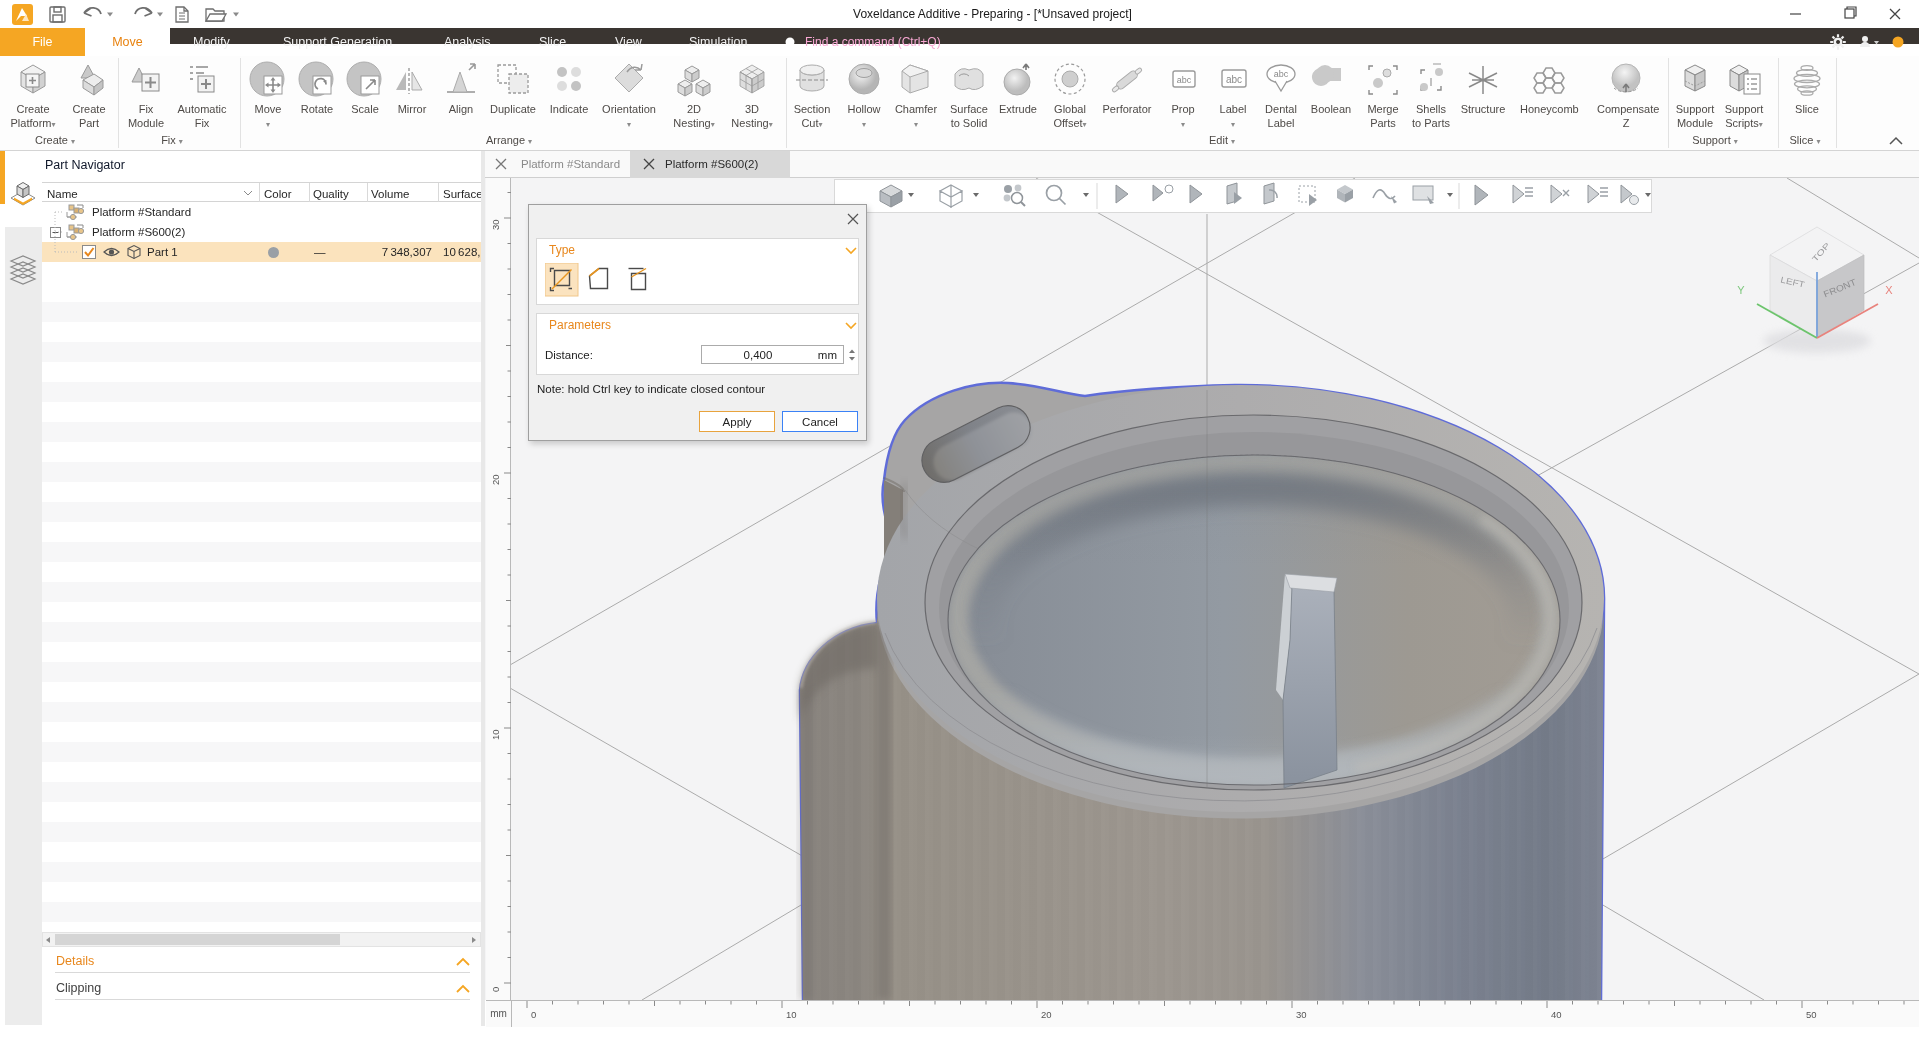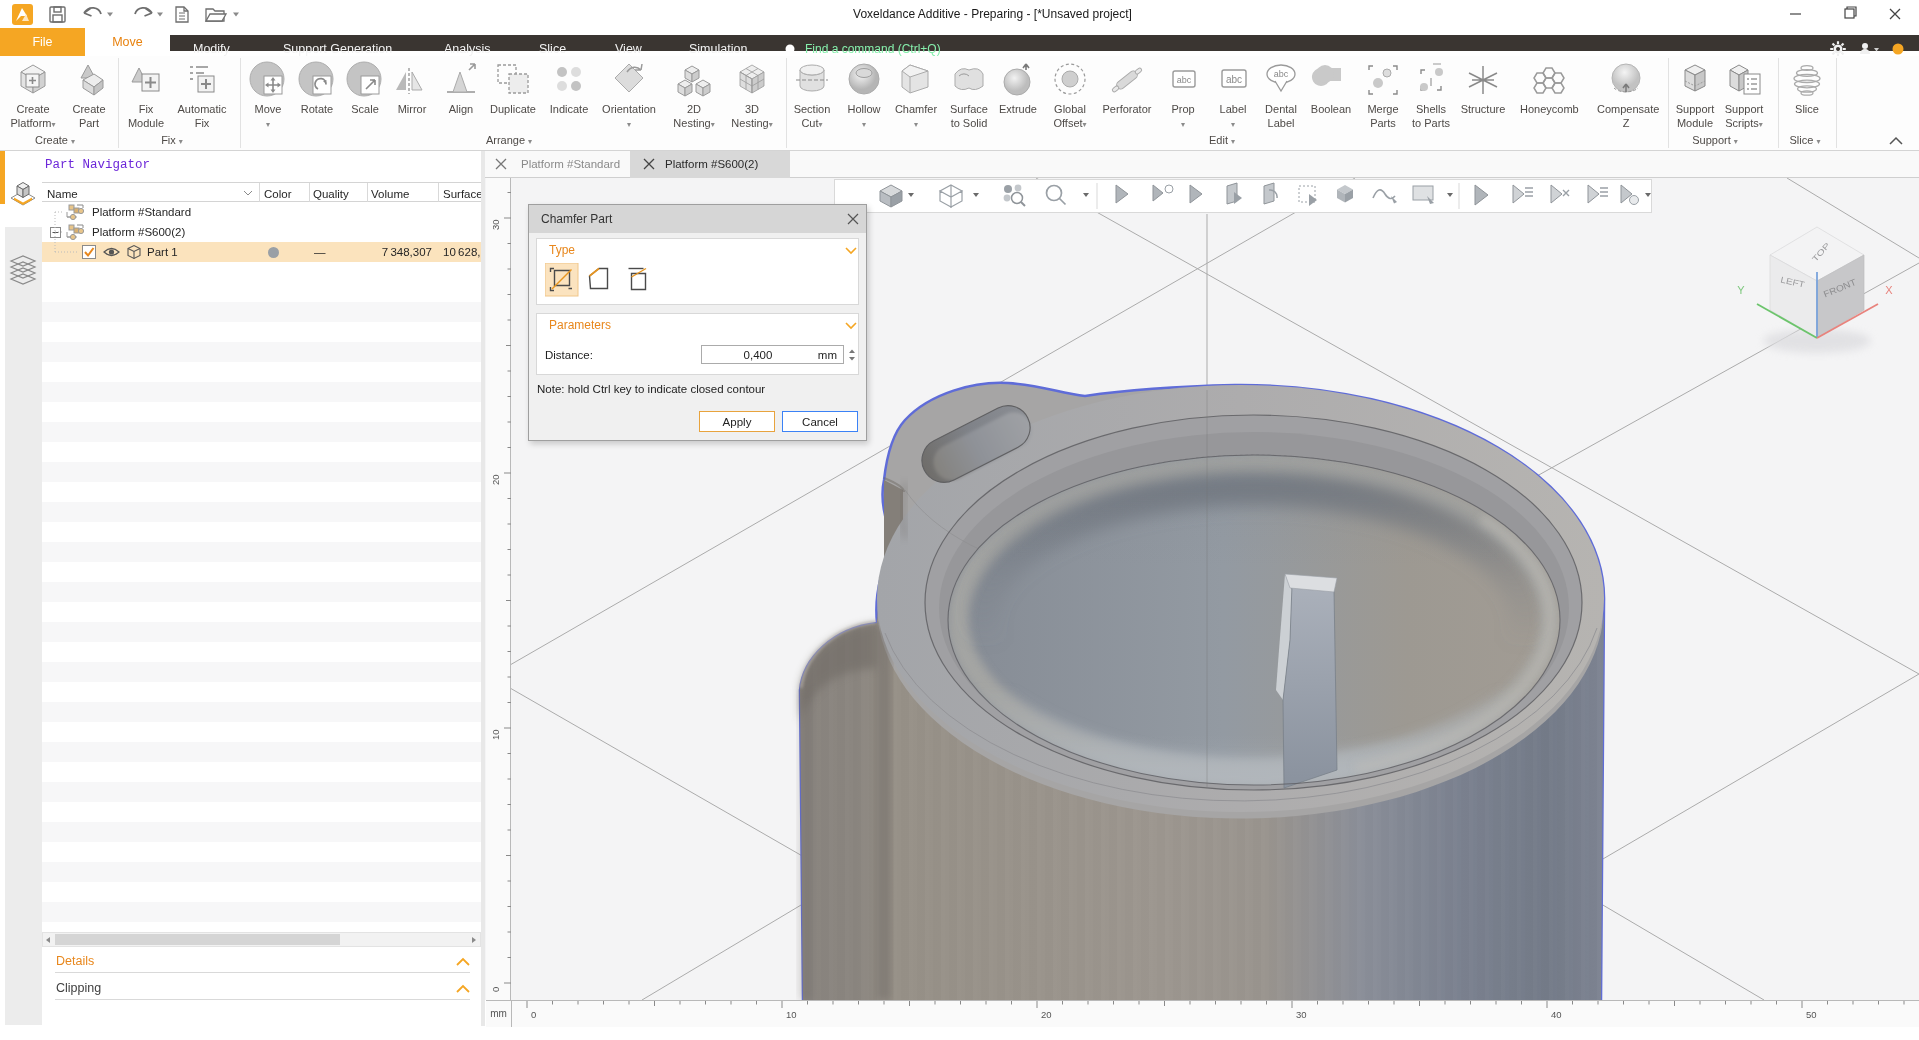--- a/index.html
+++ b/index.html
@@ -6,41 +6,41 @@
 html,body { width:1919px; height:1040px; overflow:hidden; background:#fff;
   font-family:"Liberation Sans", sans-serif; }
 .abs { position:absolute; }
 #app { position:relative; width:1919px; height:1040px; background:#fff; }
 
 
 #filetab { left:0px; top:28px; width:85px; height:28px; background:#F5A623;
   color:#fff; font-size:12.5px; text-align:center; line-height:28px; }
 #hometab { left:85px; top:28px; width:85px; height:28px; background:#fff;
   color:#E8820E; font-size:12.5px; text-align:center; line-height:28px; }
-#darkbar { left:170px; top:28px; width:1749px; height:16px; background:#3A3531;margin-top:7px; }
+#darkbar { left:170px; top:28px; width:1749px; height:16px; background:#3A3531; }
 .menuitem { position:absolute; top:0px; height:28px; line-height:28px; color:#f2f2f2;
   font-size:12.5px; }
 
 
 #ribbon { left:0px; top:56px; width:1919px; height:95px; background:#fdfdfd;
   border-bottom:1px solid #d4d4d4; }
 .ri { position:absolute; top:60px; width:58px; text-align:center; }
 .ri svg { display:block; margin:0 auto; }
 .ri .lbl { font-size:11px; color:#4e4a47; line-height:13.5px; margin-top:1px; }
 .rsep { position:absolute; top:58px; width:1px; height:90px; background:#e2e2e2; }
 .grplbl { position:absolute; top:134px; font-size:11px; color:#4e4a47; width:120px;
   text-align:center; }
 .caret { color:#8b8b8b; font-size:8px; }
 
 
 #leftpanel { left:0px; top:151px; width:481px; height:875px; background:#fff; }
 #lstrip { left:5px; top:151px; width:37px; height:874px; background:#ececec; }
 #lstrip-sel { left:5px; top:151px; width:37px; height:76px; background:#fff; }
 #lbar { left:0px; top:151px; width:5px; height:53px; background:#F5A623; }
-#pn-title { left:45px; top:158px; font-size:12.5px; color:#6d28d9;font-family:Liberation Mono, monospace; }
+#pn-title { left:45px; top:158px; font-size:12.5px; color:#0f172a; }
 
 
 #navhdr { left:42px; top:182px; width:439px; height:20px; background:#fff;
   border-top:1px solid #d4d4d4; border-bottom:1px solid #d4d4d4; }
 .nh { position:absolute; top:185px; font-size:11.5px; color:#262626; line-height:19px; }
 .ncol { position:absolute; top:0px; width:1px; height:19px; background:#d9d9d9; }
 .navrow { position:absolute; left:42px; width:439px; height:20px; font-size:11.5px;
   color:#262626; line-height:20px; }
 .altrow { position:absolute; left:42px; width:439px; height:20px; background:#f7f7f8; }
 
@@ -117,21 +117,21 @@
 <div class="abs" id="darkbar">
   <span class="menuitem" style="left:23px">Modify</span>
   <span class="menuitem" style="left:113px">Support Generation</span>
   <span class="menuitem" style="left:274px">Analysis</span>
   <span class="menuitem" style="left:369px">Slice</span>
   <span class="menuitem" style="left:445px">View</span>
   <span class="menuitem" style="left:519px">Simulation</span>
   <svg style="position:absolute;left:610px;top:0px" width="20" height="28">
         <circle cx="10" cy="14" r="4.5" fill="#fff"></circle>
       </svg>
-  <span class="menuitem" style="left:635px;color:#86efac;font-size:12px">Find a command (Ctrl+Q)</span>
+  <span class="menuitem" style="left:635px;color:#f9a8d4;font-size:12px">Find a command (Ctrl+Q)</span>
   <svg style="position:absolute;left:1655px;top:0px" width="94" height="28" viewBox="0 0 94 28">
     <g fill="#f0f0f0">
       <path d="M13 9.5 a4.5 4.5 0 1 1 -0.1 0 Z M13 12 a2 2 0 1 0 0.1 0 Z" fill-rule="evenodd"></path>
       <g stroke="#f0f0f0" stroke-width="2.2" fill="none">
         <path d="M13 6.2 V9 M13 19 V21.8 M5.2 14 H8 M18 14 H20.8 M7.5 8.5 L9.5 10.5 M16.5 17.5 L18.5 19.5 M18.5 8.5 L16.5 10.5 M9.5 17.5 L7.5 19.5"></path>
       </g>
       <circle cx="40" cy="11" r="3"></circle>
       <path d="M35 19 a5 5 0 0 1 10 0 Z"></path>
       <path d="M49 13 l5 0 l-2.5 3.5 Z" fill="#cfcfcf"></path>
       <circle cx="73" cy="14" r="5.5" fill="#F5A623"></circle>
@@ -906,21 +906,20 @@
       <path d="M786 5 l11 9 l-11 9 Z" fill="#c4c8cc" stroke="#8f9499"></path>
       <circle cx="799" cy="20" r="4.5" fill="#e8eaec" stroke="#9aa0a6"></circle>
       <path d="M810 13 l6 0 l-3 4 Z" fill="#6a6a6a"></path>
     </g>
   </g>
 </svg>
 </div>
 <div class="abs" id="viewcube" style="left:1700px;top:200px;width:219px;height:160px"></div>
 
 <div class="abs" id="dlg">
-  <div id="dlg-title">Chamfer Part</div>
   <svg style="position:absolute;left:318px;top:8px" width="12" height="12">
         <path d="M1 1 L11 11 M11 1 L1 11" stroke="#555" stroke-width="1.2"></path>
       </svg>
   <div class="dlg-panel" style="top:33px; height:67px;"></div>
   <div class="dlg-sec" style="top:38px">Type</div>
   <svg class="dlg-chev" style="top:42px" width="12" height="8">
         <path d="M1 1 L6 6 L11 1" stroke="#F5A623" stroke-width="1.6" fill="none"></path>
       </svg>
 
   <svg style="position:absolute;left:16px;top:58px" width="124" height="38" viewBox="0 0 124 38">

